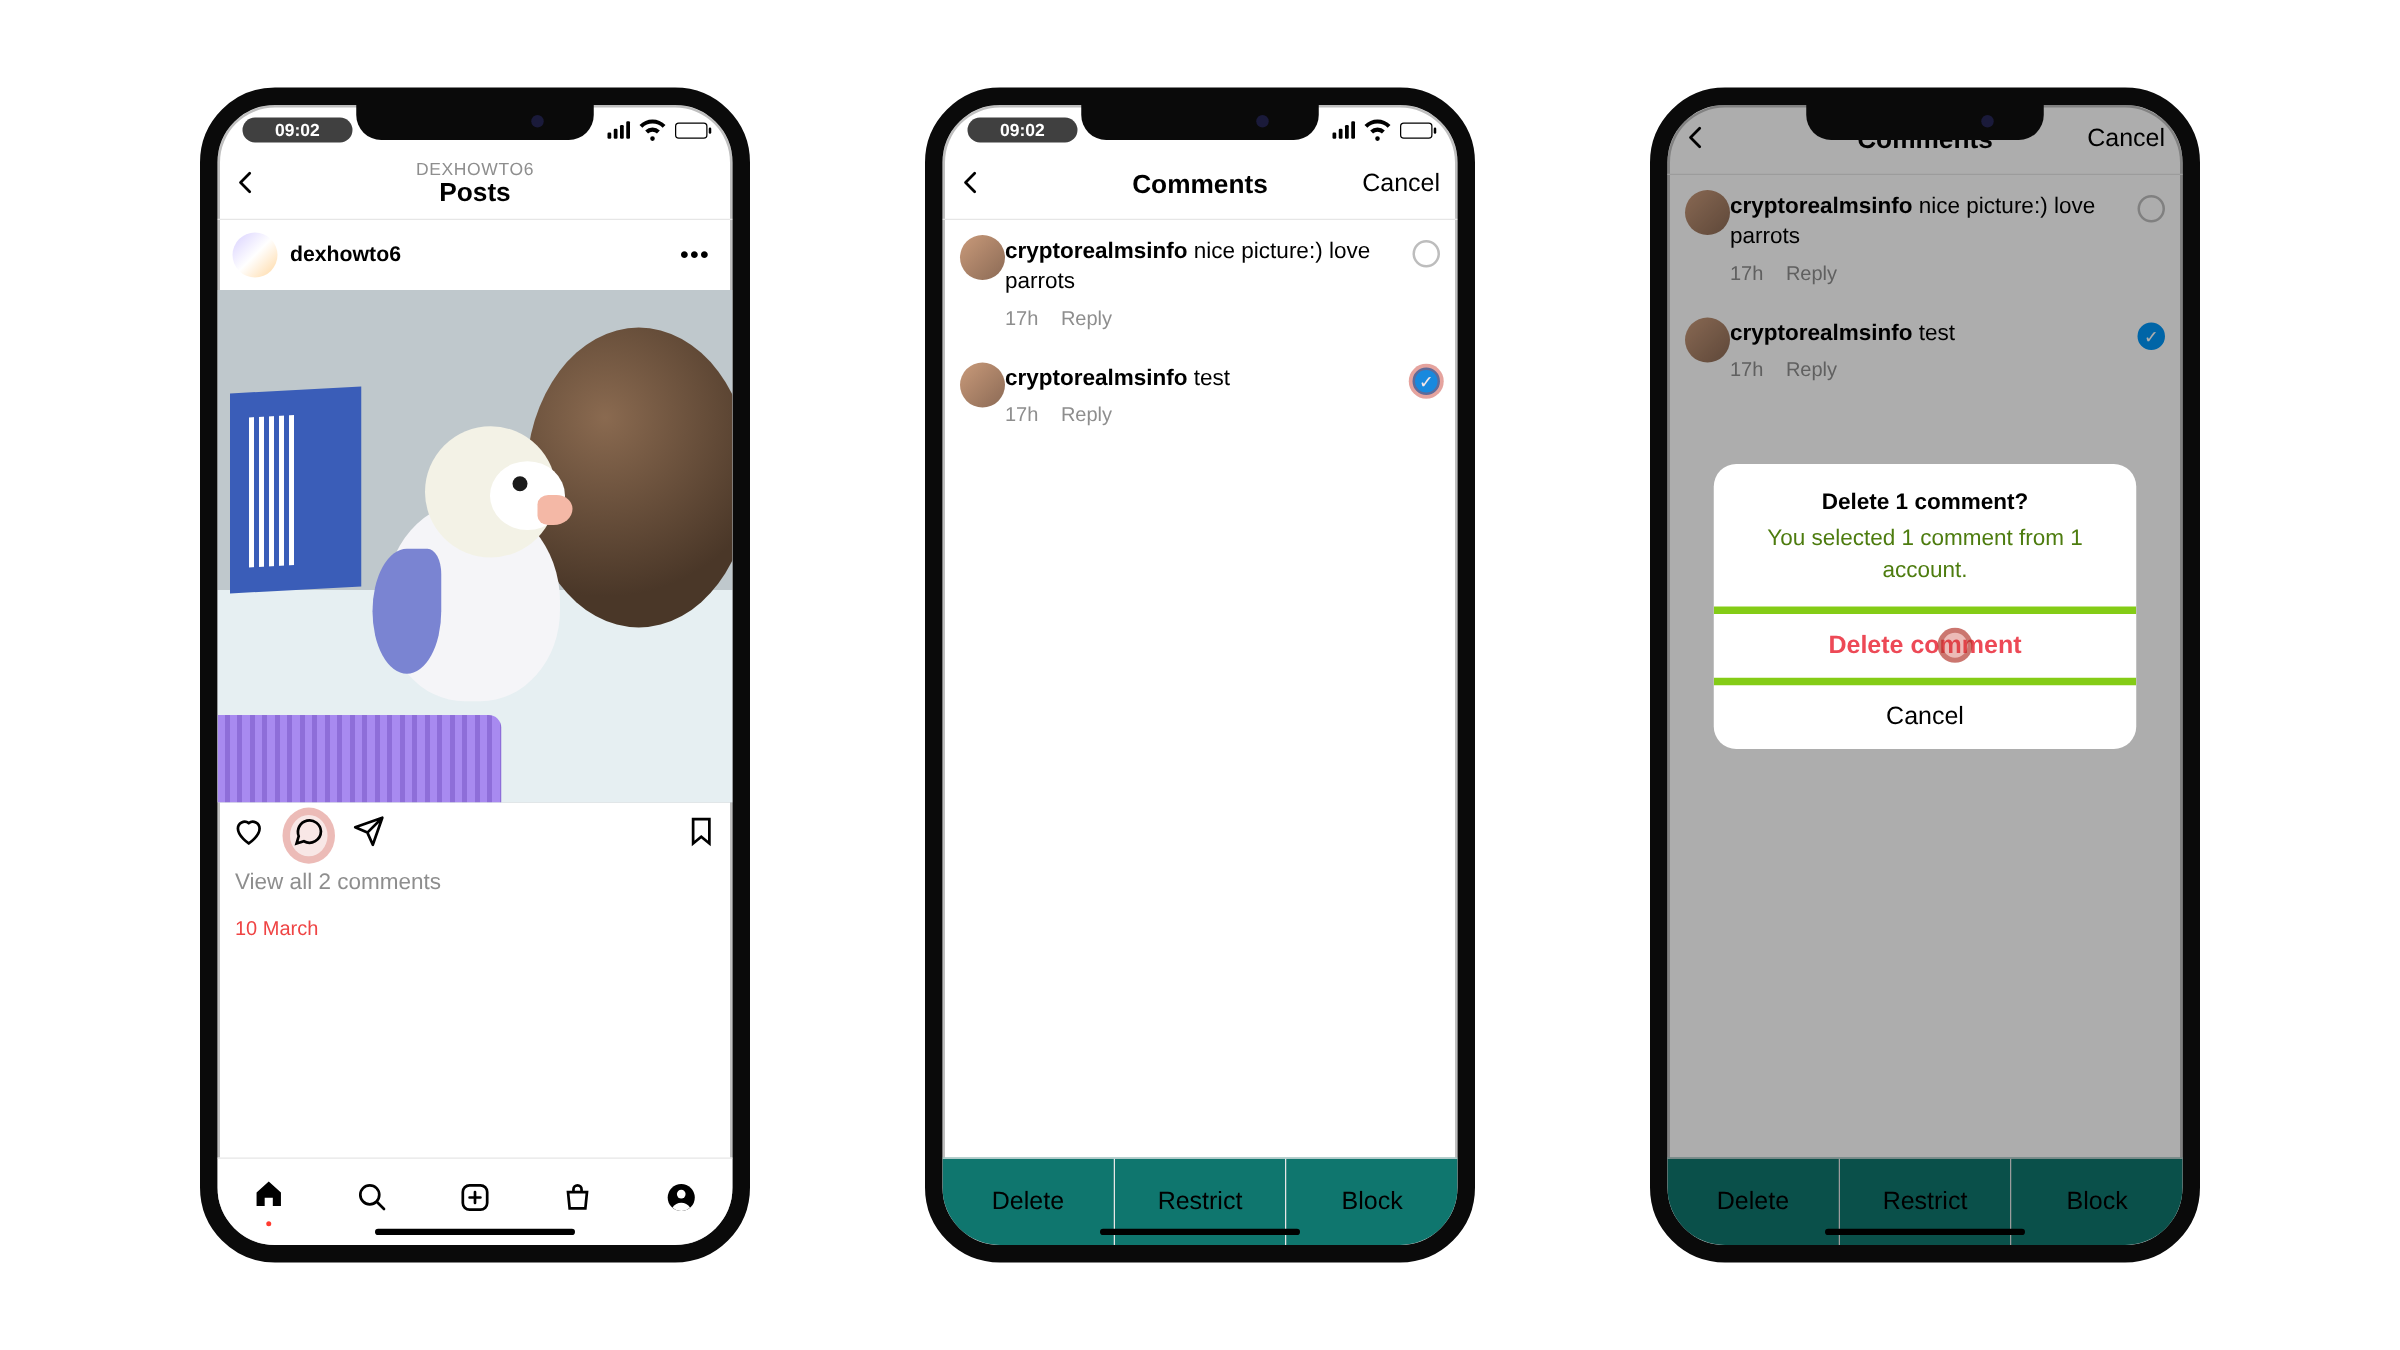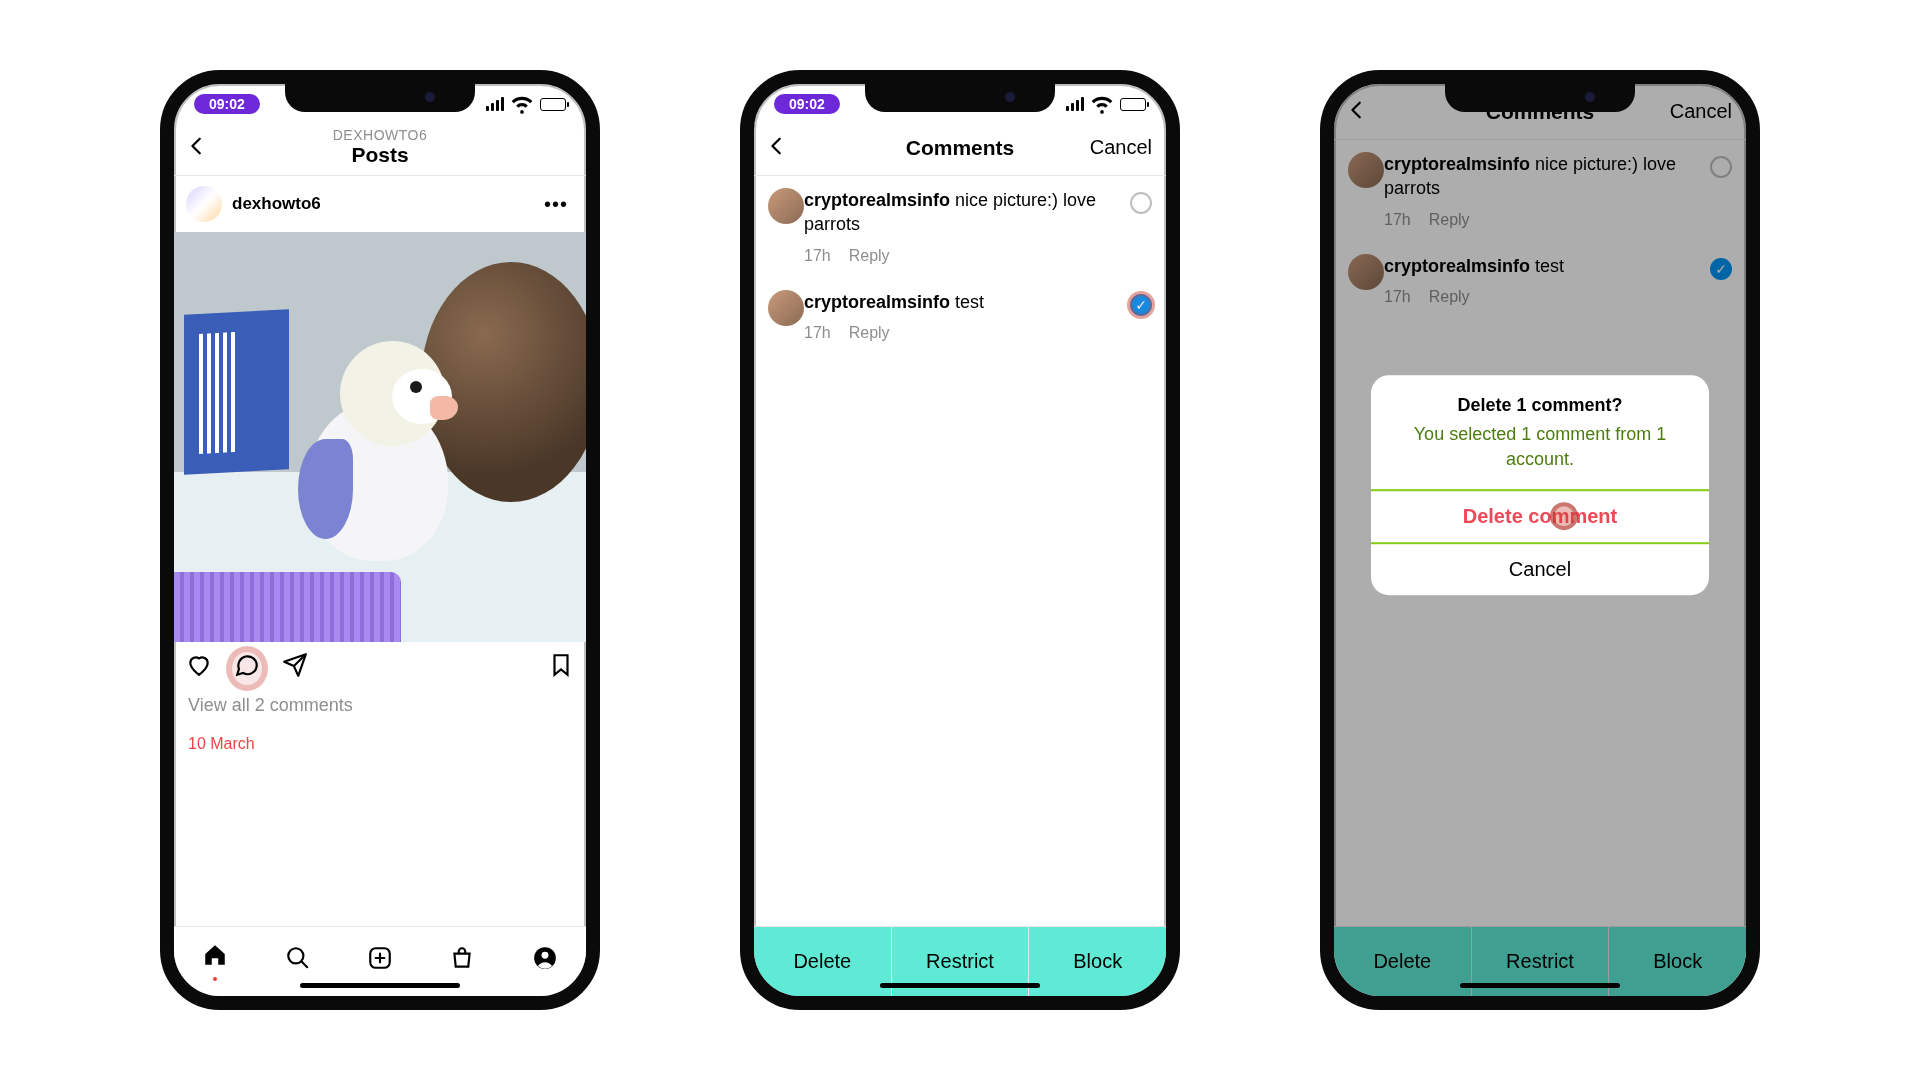--- a/index.html
+++ b/index.html
@@ -59,23 +59,23 @@
   .status-bar {
     height: 36px;
     display: flex;
     align-items: center;
     justify-content: space-between;
     padding: 4px 20px 0 20px;
     font-size: 15px;
     font-weight: 600;
   }
   .time-pill {
-    background: #6d28d9;
+    background: #404040;
     color:#fff;
-    padding: 2px 15px;
+    padding: 2px 26px;
     border-radius: 12px;
     font-size: 14px;
     font-weight: 600;
   }
   .status-right { display:flex; gap:5px; align-items:center; }
   .signal { display:flex; gap:2px; align-items:flex-end; }
   .signal span { width:3px; background:#000; border-radius:1px; }
   .signal span:nth-child(1){height:5px}
   .signal span:nth-child(2){height:8px}
   .signal span:nth-child(3){height:11px}
@@ -214,21 +214,21 @@
   .tap-ring::after{
     content:""; position:absolute; inset:-5px;
     border:5px solid rgba(200,60,50,0.4);
     border-radius:50%;
     background: rgba(200,60,50,0.12);
   }
   
   .action-bar {
     position:absolute; bottom:0; left:0; right:0; height:70px;
     border-top:1px solid #e6e6e6;
-    display:flex; background:#5eead4;text-align:right;
+    display:flex; background:#0f766e;text-align:right;
   }
   .action-bar > div {
     flex:1; display:flex; align-items:center; justify-content:center;
     font-size:20px; font-weight:500;
     border-right:1px solid #e6e6e6;
   }
   .action-bar > div:last-child{border-right:none;}
   
   .dim {
     position:absolute; inset:0; background:rgba(0,0,0,0.32);
@@ -238,21 +238,21 @@
     position:absolute; left:50%; top:44%; transform:translate(-50%,-50%);
     width:338px;
     background:#fff; border-radius:18px;
     z-index:35;
     text-align:center;
     overflow:hidden;
   }
   .dialog-title { font-weight:600; font-size:18px; padding:20px 18px 6px; }
   .dialog-msg { color:#4d7c0f; font-size:18px; padding:0 18px 18px; line-height:1.35; }
   .dialog-btn {
-    border-top:2px solid #84cc16;
+    border-top:6px solid #84cc16;
     padding:14px 0;
     font-size:20px;
   }
   .dialog-btn.destructive { color:#ed4956; font-weight:600; position:relative; }
   .dialog-tap {
     position:absolute; left:57%; top:50%; transform:translate(-50%,-50%);
     width:28px;height:28px;border-radius:50%;
     background:rgba(200,60,50,0.35);
     border:4px solid rgba(170,50,40,0.5);
   }

